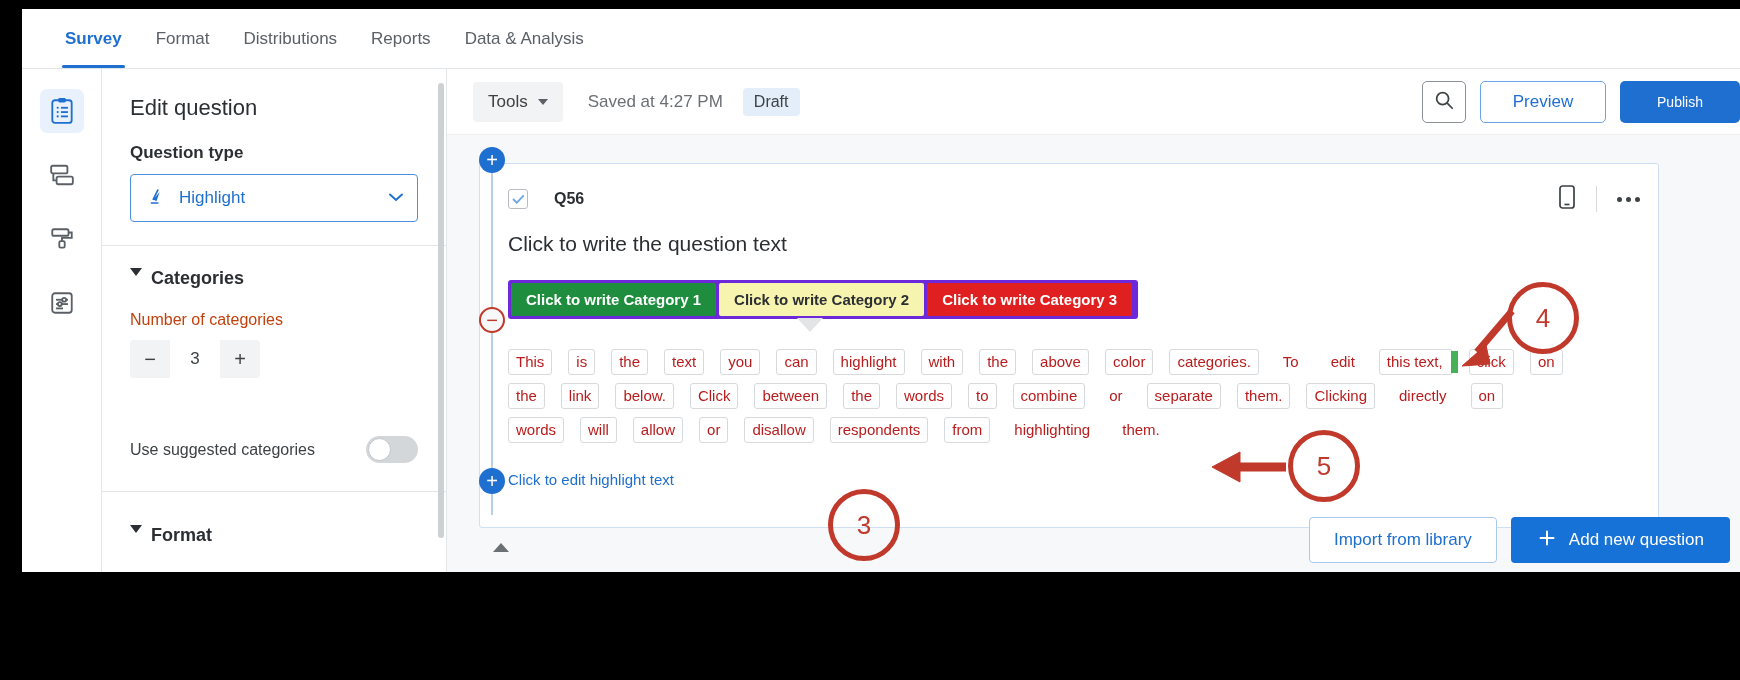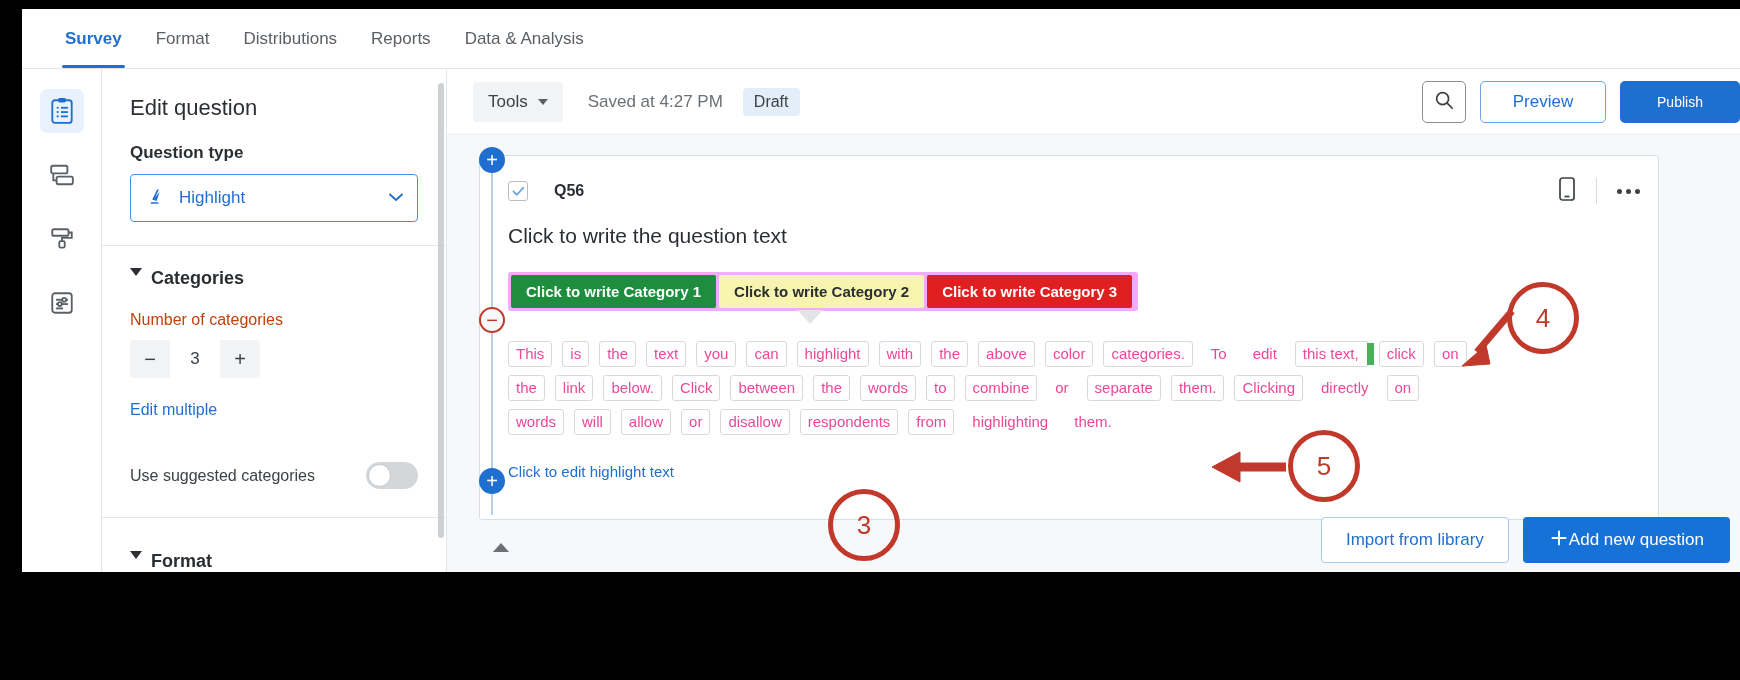--- a/index.html
+++ b/index.html
@@ -81,21 +81,21 @@
     display: flex; align-items: center; justify-content: center;
     font-size: 17px; color: #3d4245; cursor: pointer;
   }
   .stepper .minus, .stepper .plus { width: 40px; font-size: 20px; }
   .stepper .val { width: 50px; background: #fff; cursor: text; }
 
   .link-blue { color: #1f6fd0; font-size: 16px; cursor: pointer; }
   #edit-multiple { display: block; margin-top: 23px; }
 
   .toggle-row {
-    margin-top: 43px; display: flex; align-items: center; justify-content: space-between; text-align: center;
+    margin-top: 58px; display: flex; align-items: center; justify-content: space-between; text-align: center;
   }
   .toggle-row .t-lbl { font-size: 16px; color: #3d4245; }
   .switch {
     width: 52px; height: 27px; border-radius: 14px; background: #d4d7d9;
     position: relative; cursor: pointer; flex: none;
   }
   .switch .knob {
     position: absolute; left: 2px; top: 2px; width: 23px; height: 23px;
     border-radius: 50%; background: #fff; border: 1px solid #c2c6c9;
   }
@@ -140,59 +140,59 @@
   }
   .btn-primary {
     height: 42px; min-width: 120px; background: #1f6fd0; border-radius: 5px;
     color: #fff; font-size: 14px; display: flex; align-items: center;
     justify-content: center; cursor: pointer; padding: 0 22px;
   }
 
   .canvas { flex: 1; background: #f7f8f9; position: relative; padding: 18px 0 0 0; overflow: hidden; }
 
   .qcard {
-    position: absolute; left: 32px; top: 20px; width: 1180px; height: 365px;
+    position: absolute; left: 32px; top: 28px; width: 1180px; height: 365px;
     background: #fff; border: 1px solid #cfe0f5; border-radius: 3px;
   }
   .qcard-head {
     display: flex; align-items: center; padding: 20px 18px 0 28px;
   }
   .qcheck {
     width: 20px; height: 20px; border: 1px solid #b9bdc1; border-radius: 3px;
     display: flex; align-items: center; justify-content: center; cursor: pointer;
   }
   .qid { font-size: 16px; font-weight: bold; color: #2b2f33; margin-left: 26px; }
   .qhead-right { margin-left: auto; display: flex; align-items: center; gap: 20px; }
   .vsep { width: 1px; height: 26px; background: #d7dadd; }
   .dots { display: flex; gap: 4px; cursor: pointer; }
   .dots i { width: 5px; height: 5px; border-radius: 50%; background: #3d4245; display:block; }
 
   .qtext { font-size: 21px; color: #2b2f33; margin: 18px 0 0 28px; }
 
   .catbar {
-    margin: 24px 0 0 28px; background: #f0abfc; border-radius: 3px;
+    margin: 24px 0 0 28px; background: #6d28d9; border-radius: 3px;
     display: inline-flex; padding: 3px; position: relative;
   }
   .cat {
     height: 33px; display: flex; align-items: center; justify-content: center;
     padding: 0 15px; font-size: 15px; font-weight: bold; cursor: pointer;
     border-radius: 2px; margin-right: 3px;
   }
   .cat:last-child { margin-right: 0; }
   .cat-pointer {
     position: absolute; left: 289px; bottom: -13px; width: 0; height: 0;
     border-left: 13px solid transparent; border-right: 13px solid transparent;
     border-top: 14px solid #e2e4e6;
   }
 
   .hltext { margin: 30px 0 0 28px; width: 1110px; }
   .hline { display: flex; align-items: center; flex-wrap: nowrap; margin-bottom: 8px; }
   .tok {
     border: 1px solid #d7dadd; border-radius: 3px; padding: 2px 7px;
-    font-size: 15px; color: #ec4899; margin-right: 10px; cursor: pointer;
+    font-size: 15px; color: #b91c1c; margin-right: 16px; cursor: pointer;
     white-space: nowrap; line-height: 20px; background: #fff;
   }
   .tok.plain { border-color: transparent; }
   .tok.cursor-tok { position: relative; padding-right: 9px; }
   .tok.cursor-tok::after {
     content: ""; position: absolute; right: -6px; top: 1px;
     width: 7px; height: 22px; background: #46b158;
   }
 
   .edit-link { margin: 20px 0 0 28px; display: inline-block; font-size: 15px; }
@@ -207,21 +207,21 @@
     border-left: 8px solid transparent; border-right: 8px solid transparent;
     border-bottom: 9px solid #6b7075;
   }
   .btn-import {
     height: 46px; padding: 10px 24px; border: 1px solid #a9c9ee; border-radius: 4px;
     background: #fff; color: #1f6fd0; font-size: 17px;
     display: flex; align-items: center; cursor: pointer;
   }
   .btn-addq {
     height: 46px; padding: 16px 26px; background: #1672d6; border-radius: 4px;
-    color: #fff; font-size: 17px; display: flex; align-items: center; gap: 0;
+    color: #fff; font-size: 17px; display: flex; align-items: center; gap: 12px;
     cursor: pointer;
   }
 
   .plus-node {
     position: absolute; width: 26px; height: 26px; border-radius: 50%;
     background: #1f6fd0; color: #fff; display: flex; align-items: center;
     justify-content: center; font-size: 20px; line-height: 1; cursor: pointer; z-index: 6;
   }
   .minus-node {
     position: absolute; width: 26px; height: 26px; border-radius: 50%;
@@ -343,21 +343,20 @@
       </div>
 
       <div class="field-label">Number of categories</div>
 
       <div class="stepper">
         <div class="minus">−</div>
         <div class="val">3</div>
         <div class="plus">+</div>
       </div>
 
-      <span class="link-blue" id="edit-multiple">Edit multiple</span>
 
       <div class="toggle-row">
         <span class="t-lbl">Use suggested categories</span>
         <span class="switch">
             <span class="knob"></span>
           </span>
       </div>
 
       <div class="divider" style="margin-top:28px"></div>
 

